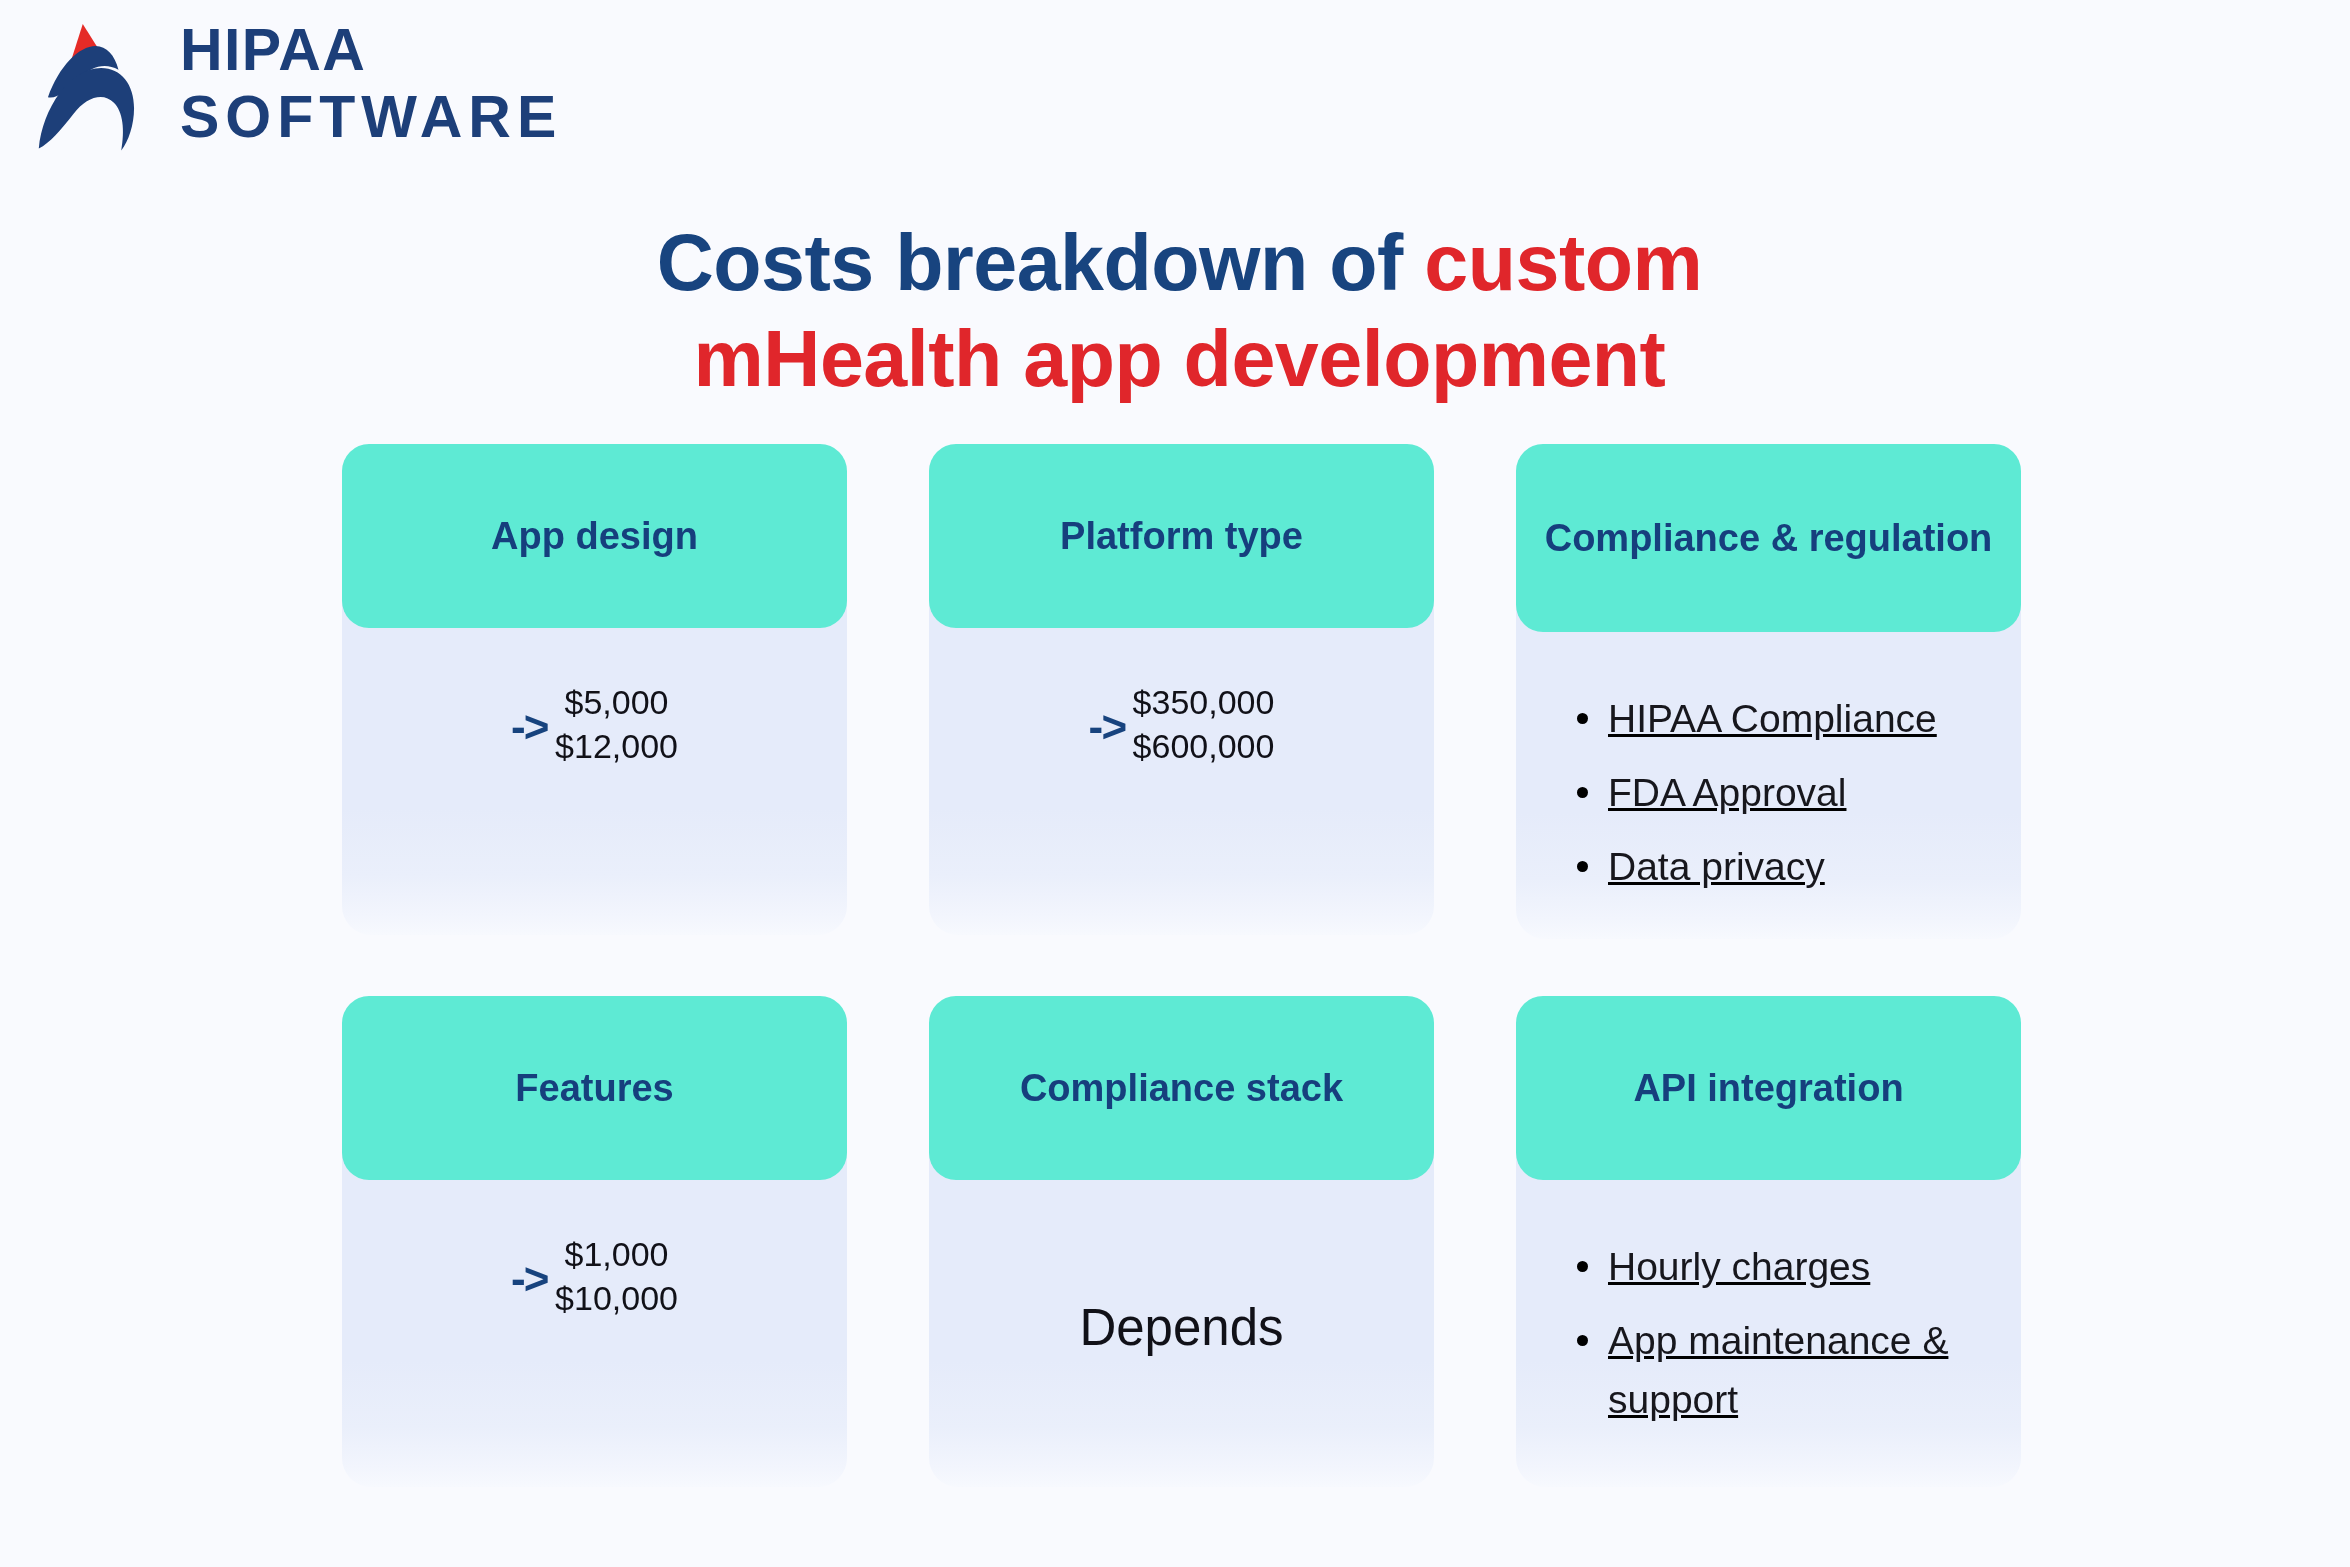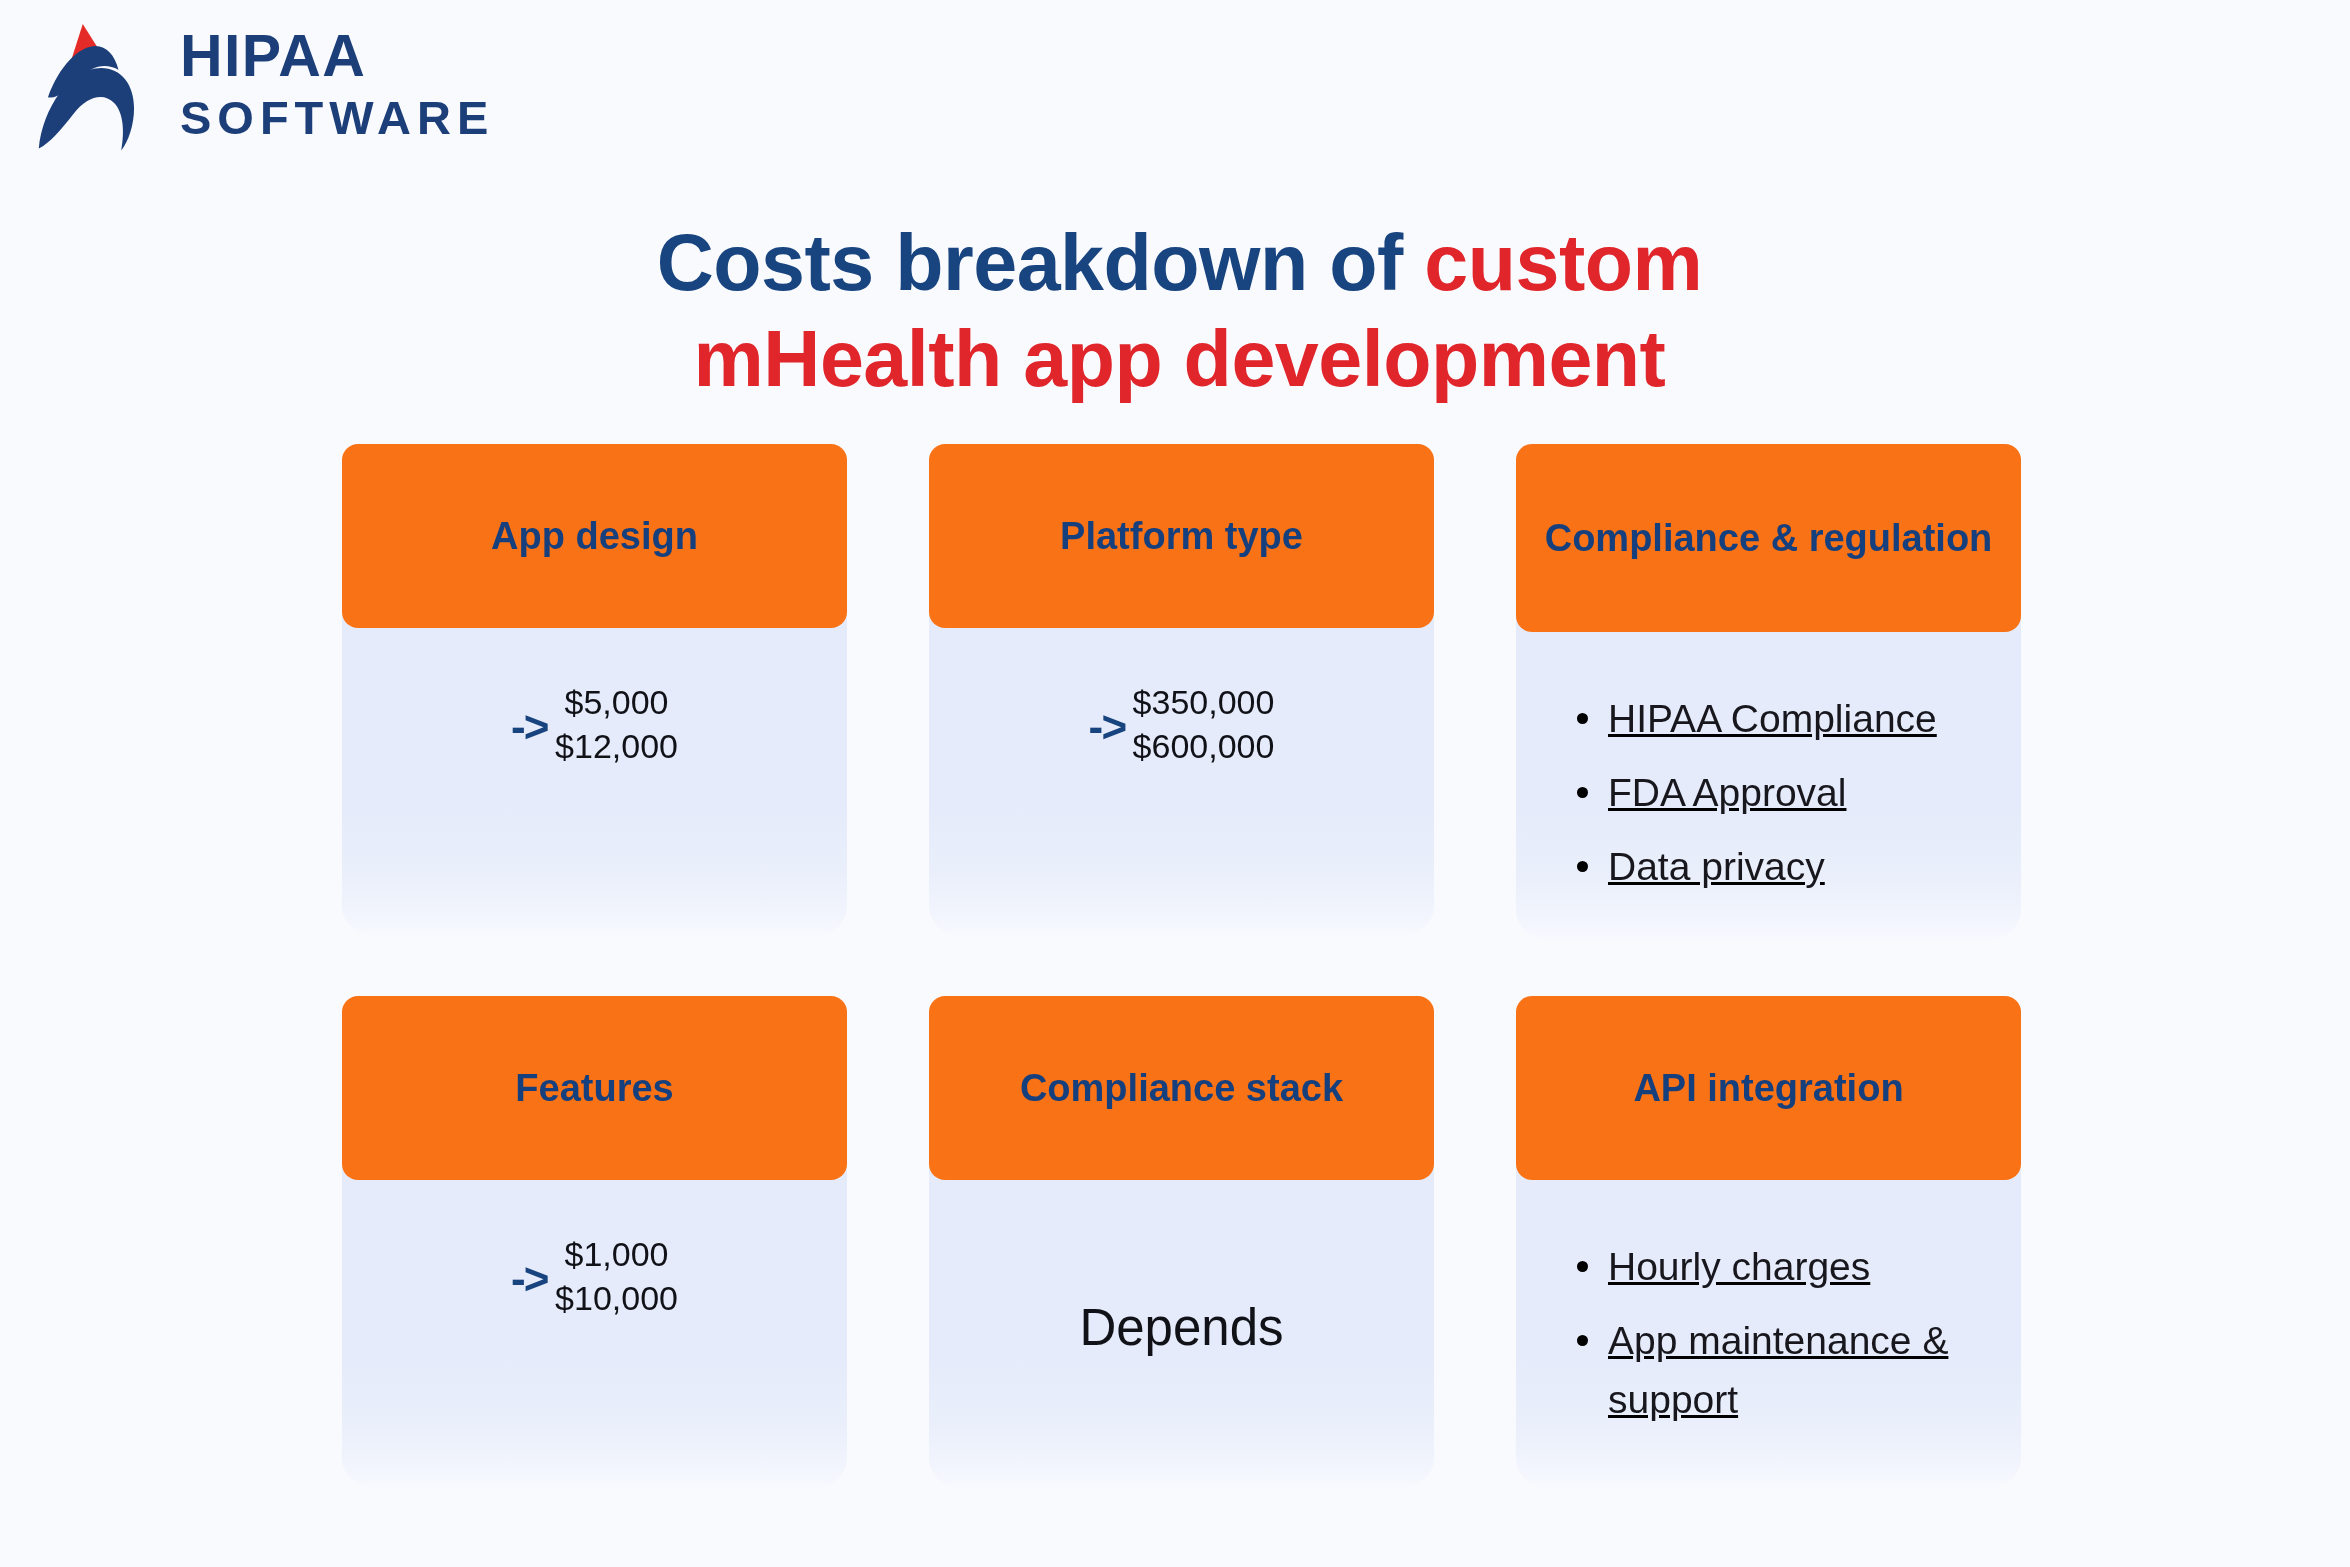--- a/index.html
+++ b/index.html
@@ -37,21 +37,21 @@
     line-height: 1;
   }
   .logo-line1 {
     font-size: 59px;
     font-weight: 800;
     letter-spacing: 1.4px;
     color: #1d3f79;
     font-family: "Liberation Sans", sans-serif;
   }
   .logo-line2 {
-    font-size: 47px;
+    font-size: 59px;
     font-weight: 800;
     letter-spacing: 6px;
     color: #1d3f79;
     margin-top: 7.3px;
     font-family: "Liberation Sans", sans-serif;
   }
 
   
   .title {
     position: absolute;
@@ -80,22 +80,22 @@
     row-gap: 57px;
   }
 
   .card {
     position: relative;
     display: flex;
     flex-direction: column;
   }
 
   .card-head {
-    background: #f97316;
-    border-radius: 16px;
+    background: #5eead4;
+    border-radius: 27px;
     color: #163f7d;
     font-size: 38px;
     font-weight: 800;
     text-align: center;
     line-height: 1.22;
     display: flex;
     align-items: center;
     justify-content: center;
     box-sizing: border-box;
     padding: 0 20px;

